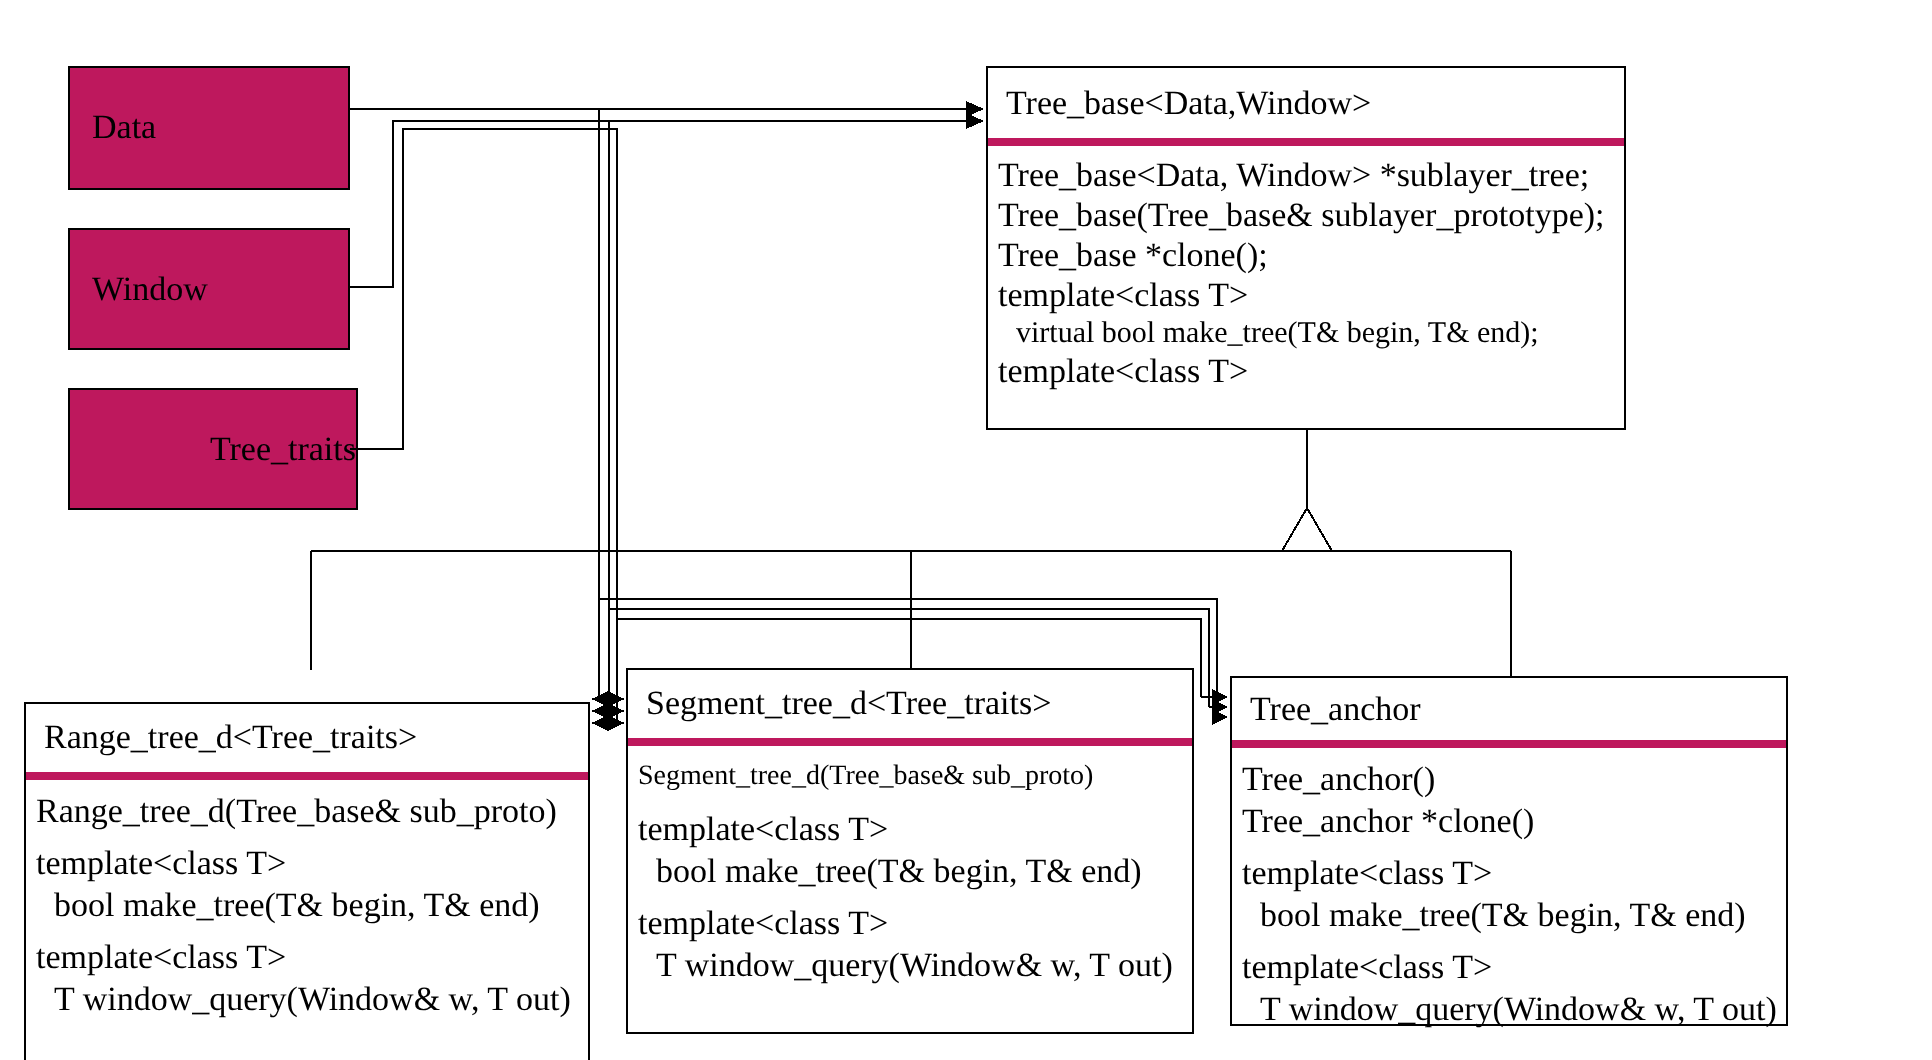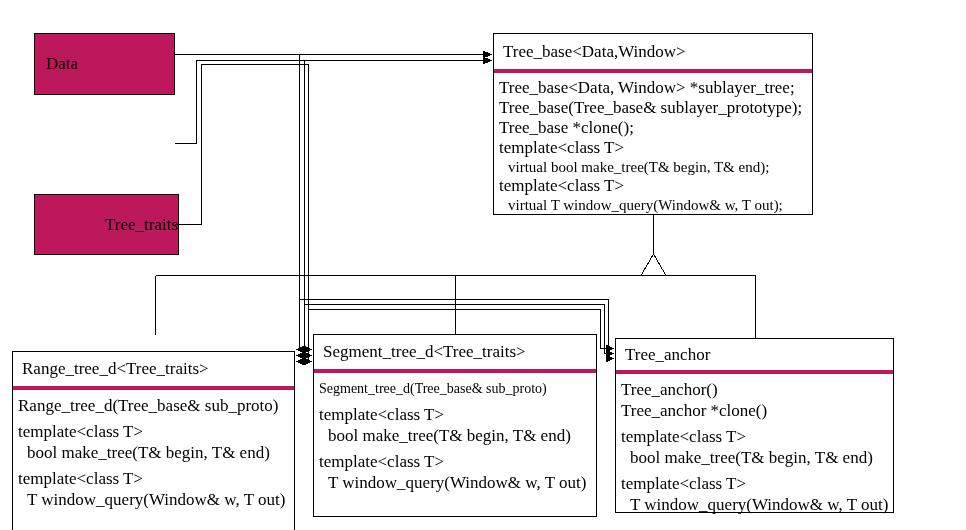--- a/index.html
+++ b/index.html
@@ -36,34 +36,36 @@
   #connectors{position:absolute;left:0;top:0;pointer-events:none;}
 </style>
 </head>
 <body>
 
 <div id="stage">
 
   <div class="param" id="box-data">
     <span>Data</span>
   </div>
+  <div class="param" id="box-window">
+    <span>Window</span>
+  </div>
   <div class="param" id="box-treetraits">
     <span>Tree_traits</span>
   </div>
 
   <div class="cls" id="box-treebase">
     <div class="title">Tree_base&lt;Data,Window&gt;</div>
     <div class="body">
       <div class="m">Tree_base&lt;Data, Window&gt; *sublayer_tree;</div>
       <div class="m">Tree_base(Tree_base&amp; sublayer_prototype);</div>
       <div class="m">Tree_base *clone();</div>
       <div class="m">template&lt;class T&gt;</div>
       <div class="m sm ind">virtual bool make_tree(T&amp; begin, T&amp; end);</div>
       <div class="m">template&lt;class T&gt;</div>
-      <div class="m sm ind">virtual T window_query(Window&amp; w, T out);</div>
     </div>
   </div>
 
   <div class="cls b3" id="box-range">
     <div class="title">Range_tree_d&lt;Tree_traits&gt;</div>
     <div class="body">
       <div class="m">Range_tree_d(Tree_base&amp; sub_proto)</div>
       <div class="m gap">template&lt;class T&gt;</div>
       <div class="m ind">bool make_tree(T&amp; begin, T&amp; end)</div>
       <div class="m gap">template&lt;class T&gt;</div>

